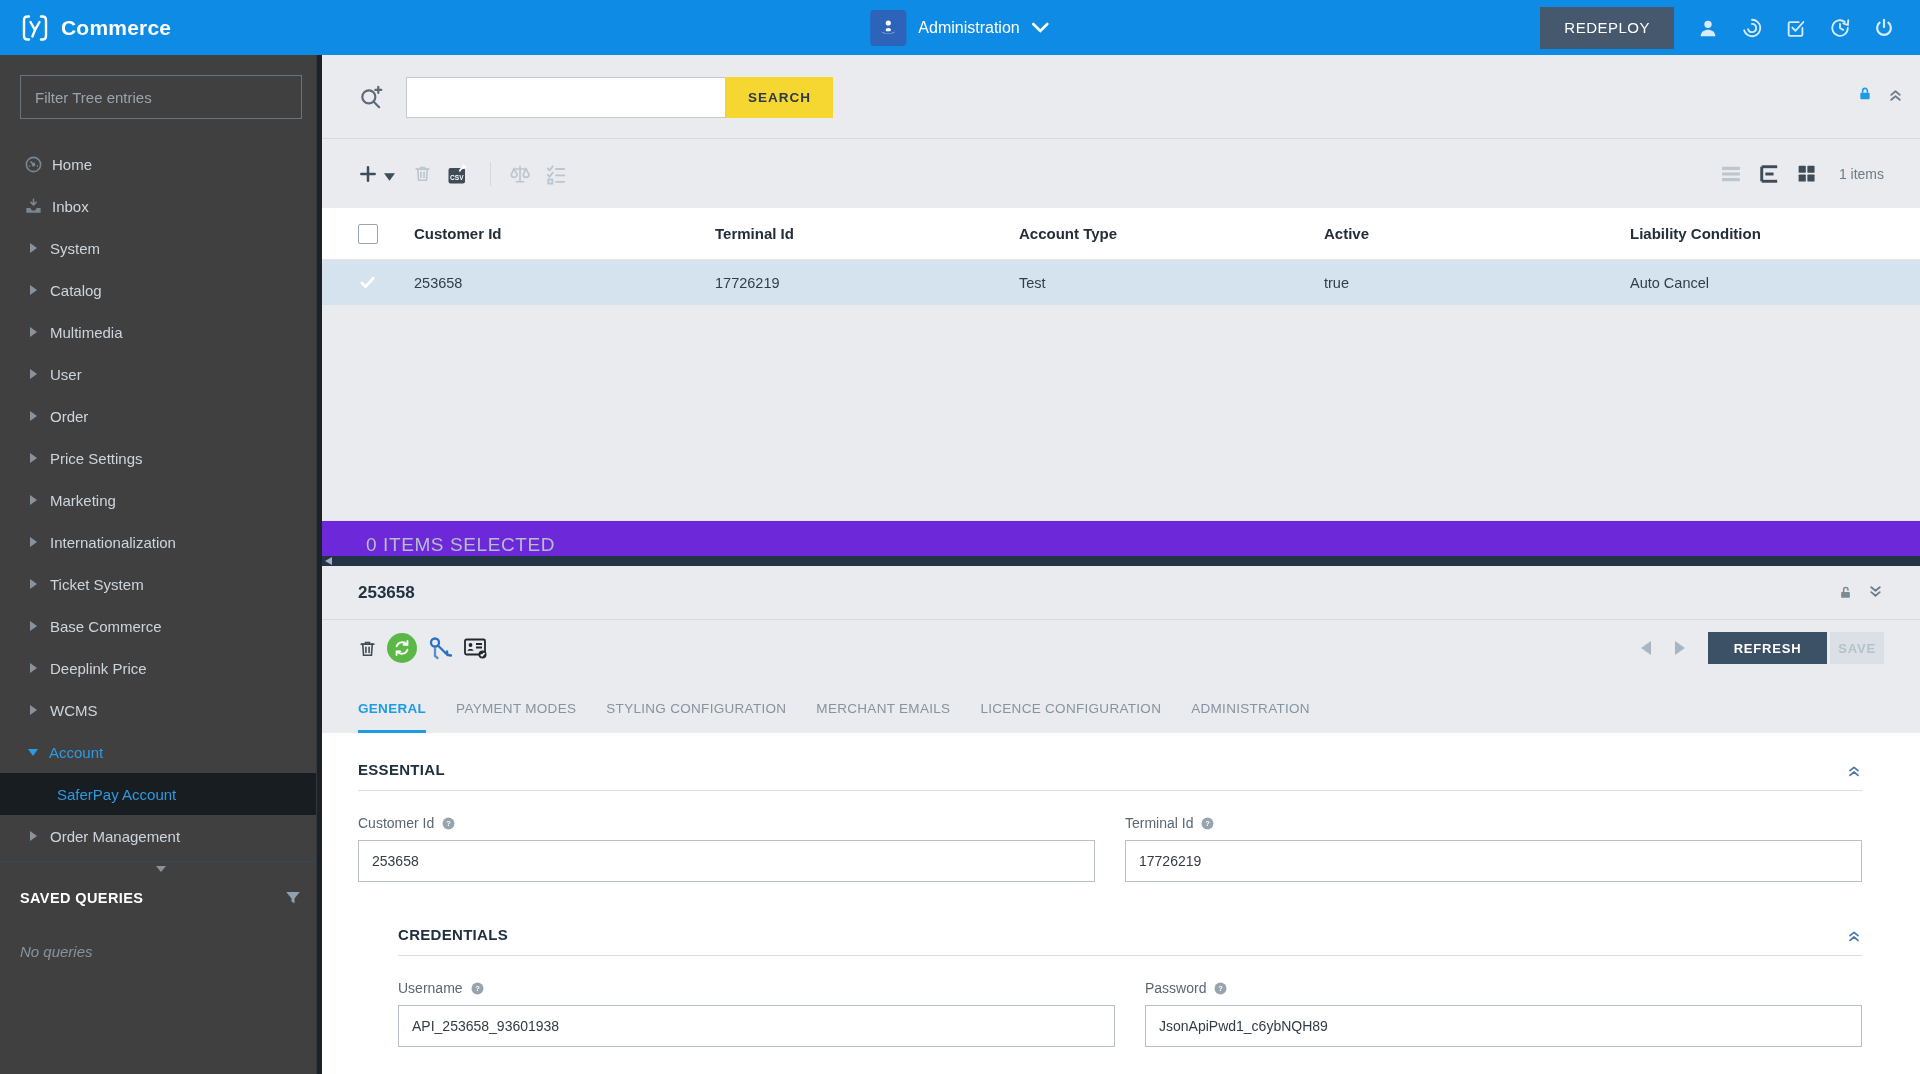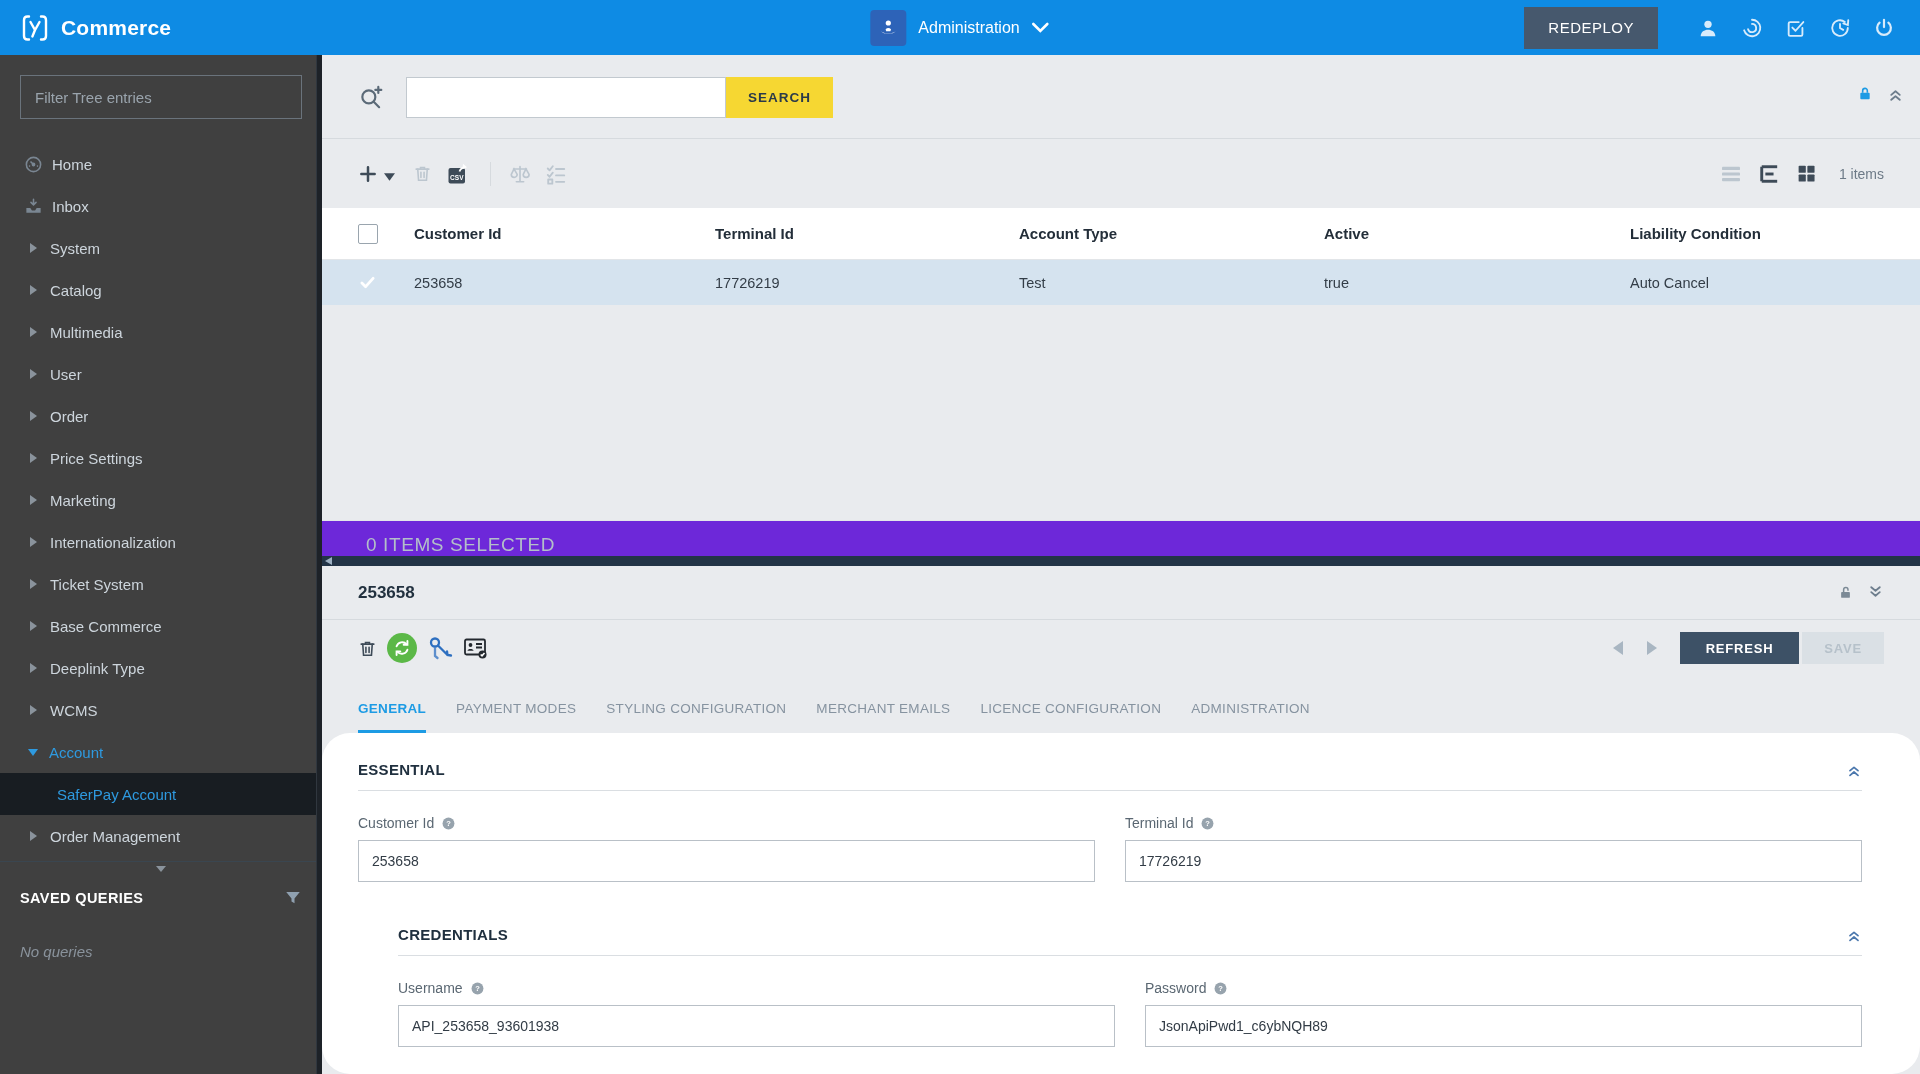--- a/index.html
+++ b/index.html
@@ -8,21 +8,21 @@
   .app { width:1920px; height:1074px; display:flex; flex-direction:column; }
 
   
   .topbar { height:55px; background:#0e8be4; display:flex; align-items:center; position:relative; flex:0 0 55px; }
   .brand { width:322px; display:flex; align-items:center; gap:11px; padding-left:20px; color:#fff; }
   .brand-text { font-size:21px; font-weight:700; letter-spacing:.2px; }
   .perspective { position:absolute; left:50%; transform:translateX(-50%); display:flex; align-items:center; gap:12px; color:#fff; cursor:pointer; }
   .persp-icon { width:36px; height:36px; background:#2d63b8; border-radius:4px; display:flex; align-items:center; justify-content:center; }
   .persp-label { font-size:16px; }
   .topbar-right { margin-left:auto; display:flex; align-items:center; padding-right:14px; }
-  .redeploy-btn { background:#46586d; border:none; color:#fff; font-family:inherit; font-size:15px; height:42px; padding:0 24px; letter-spacing:.5px; cursor:pointer; margin-right:28px; }
+  .redeploy-btn { background:#46586d; border:none; color:#fff; font-family:inherit; font-size:15px; height:42px; padding:0 24px; letter-spacing:.5px; cursor:pointer; margin-right:12px; }
   .top-icon { width:44px; height:44px; display:flex; align-items:center; justify-content:center; color:#eaf4fd; cursor:pointer; opacity:.92; }
 
   
   .body-row { flex:1; display:flex; min-height:0; }
   .sidebar { width:322px; flex:0 0 322px; background:#404040; display:flex; flex-direction:column; position:relative; }
   .sidebar::after { content:""; position:absolute; top:0; right:0; width:5px; height:100%; background:#1d2228; border-left:1px solid #30373f; }
   .filter-box { margin:20px 20px 0 20px; }
   .filter-box input { width:100%; height:44px; background:transparent; border:1px solid #6a737c; color:#c7d0d8; font-family:inherit; font-size:15px; padding:0 14px; }
   .filter-box input::placeholder { color:#9aa4ad; }
   .tree { margin-top:24px; }
@@ -81,27 +81,27 @@
   .editor-title-controls { margin-left:auto; display:flex; align-items:center; gap:14px; color:#7c8a96; }
   .editor-toolbar { height:56px; display:flex; align-items:center; padding:0 36px; }
   .et-icon { display:flex; align-items:center; justify-content:center; margin-right:10px; cursor:pointer; }
   .trash-dark { color:#3e4b58; }
   .sync-circle { width:30px; height:30px; border-radius:50%; background:#5bb847; display:flex; align-items:center; justify-content:center; }
   .keys-blue { color:#2d6fc0; }
   .card-dark { color:#23282e; }
   .editor-toolbar-right { margin-left:auto; display:flex; align-items:center; }
   .nav-arrow { color:#a9b6c2; margin-right:22px; cursor:pointer; display:flex; }
   .refresh-btn { height:32px; padding:0 26px; background:#3d5166; color:#fff; border:none; font-family:inherit; font-size:13px; font-weight:700; letter-spacing:.8px; cursor:pointer; }
-  .save-btn { height:32px; padding:0 22px; background:#dae0e5; color:#b6c1ca; border:none; font-family:inherit; font-size:13px; font-weight:700; letter-spacing:.8px; margin-left:3px; cursor:default; }
+  .save-btn { height:32px; padding:0 8px; background:#dae0e5; color:#b6c1ca; border:none; font-family:inherit; font-size:13px; font-weight:700; letter-spacing:.8px; margin-left:3px; cursor:default; }
 
   .tabs { height:57px; display:flex; align-items:flex-end; gap:30px; padding:0 36px; }
   .tab { font-size:13.5px; letter-spacing:.3px; color:#8693a0; padding-bottom:14px; cursor:pointer; border-bottom:3px solid transparent; }
   .tab.active { color:#1d9be4; border-bottom-color:#1d9be4; font-weight:700; }
 
-  .editor-content { flex:1; background:#fff; padding:28px 58px 0 36px; overflow:hidden;border-radius:28px; }
+  .editor-content { flex:1; background:#fff; padding:28px 58px 0 36px; overflow:hidden; }
   .form-section + .form-section { margin-top:44px;margin-left:40px; }
   .section-header { display:flex; align-items:center; justify-content:space-between; border-bottom:1px solid #dadee2; padding-bottom:12px; }
   .section-title { font-size:15px; font-weight:700; color:#20303f; letter-spacing:.3px; }
   .section-collapse { color:#4b77ad; cursor:pointer; display:flex; }
   .fields { display:grid; grid-template-columns:1fr 1fr; column-gap:30px; margin-top:24px; }
   .field-label { display:flex; align-items:center; gap:7px; font-size:14px; color:#5a6772; }
   .help { color:#97a3ad; display:flex; }
   .field input { margin-top:9px; width:100%; height:42px; border:1px solid #b9c0c7; background:#fff; font-family:inherit; font-size:14px; color:#323c46; padding:0 13px; }
 
   svg { display:block; }
@@ -240,21 +240,21 @@
         <div class="tree-item">
             <span class="tri-right"></span>
             <span>Ticket System</span>
           </div>
         <div class="tree-item">
             <span class="tri-right"></span>
             <span>Base Commerce</span>
           </div>
         <div class="tree-item">
             <span class="tri-right"></span>
-            <span>Deeplink Type</span>
+            <span>Deeplink Price</span>
           </div>
         <div class="tree-item">
             <span class="tri-right"></span>
             <span>WCMS</span>
           </div>
 
         <div class="tree-item expanded">
             <span class="tri-down-blue"></span>
             <span>Account</span>
           </div>

